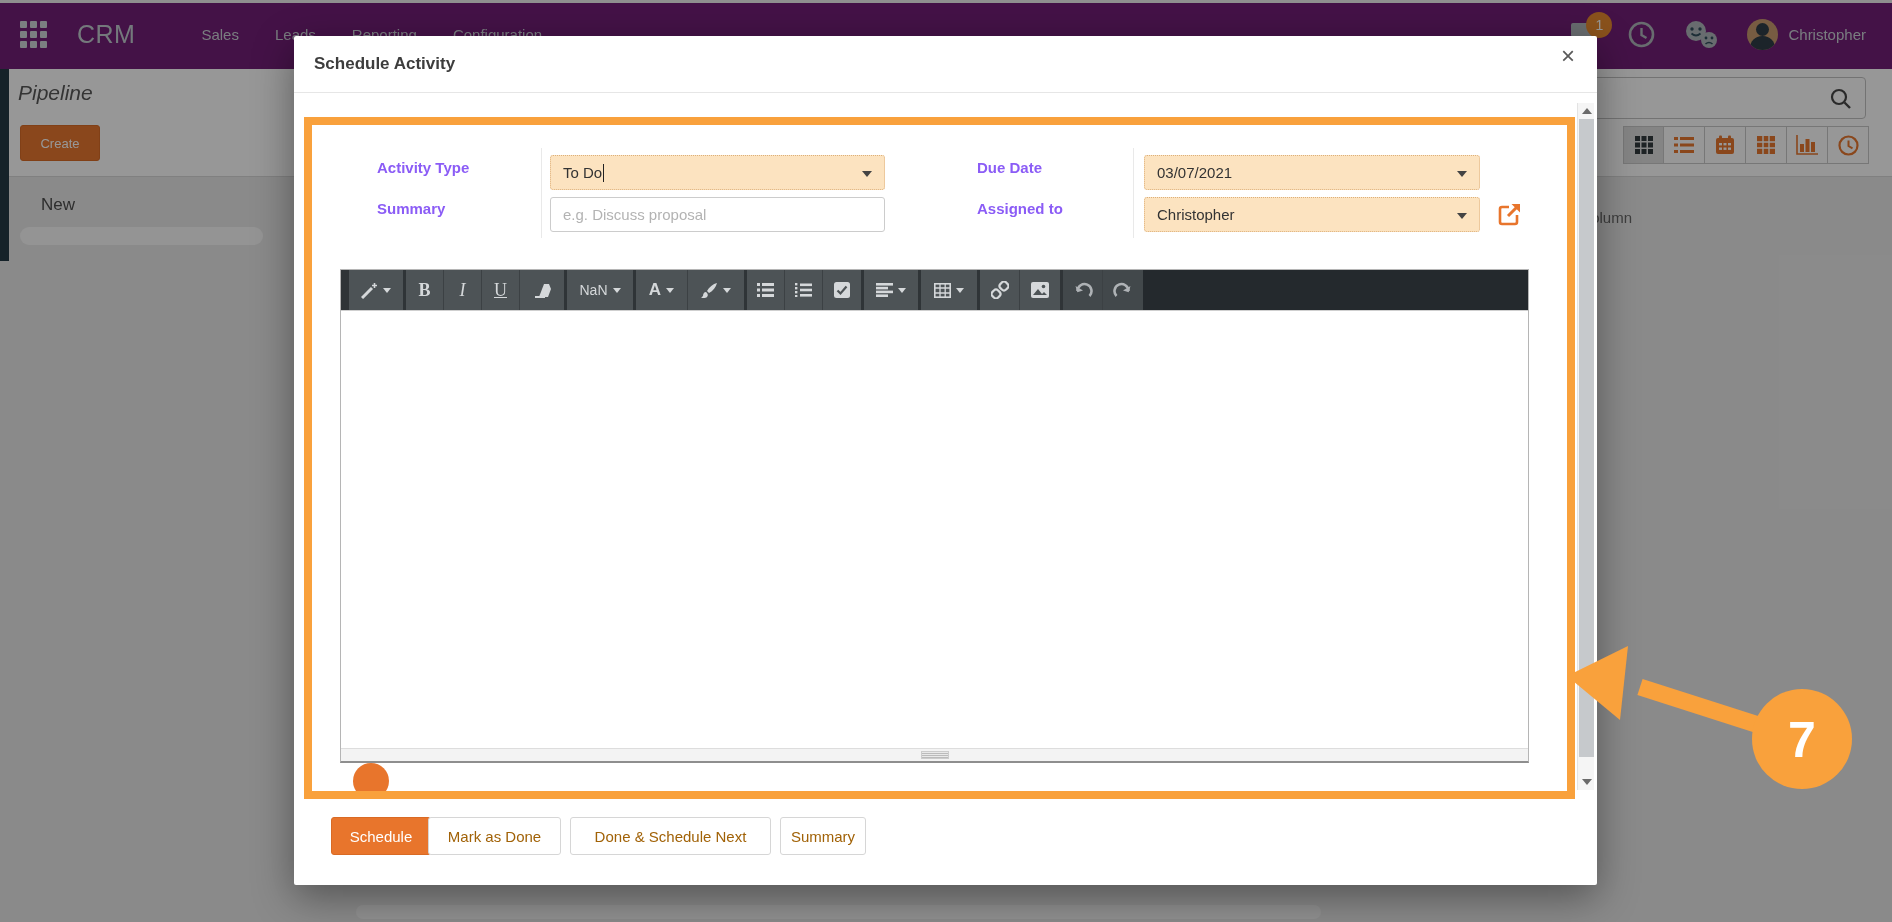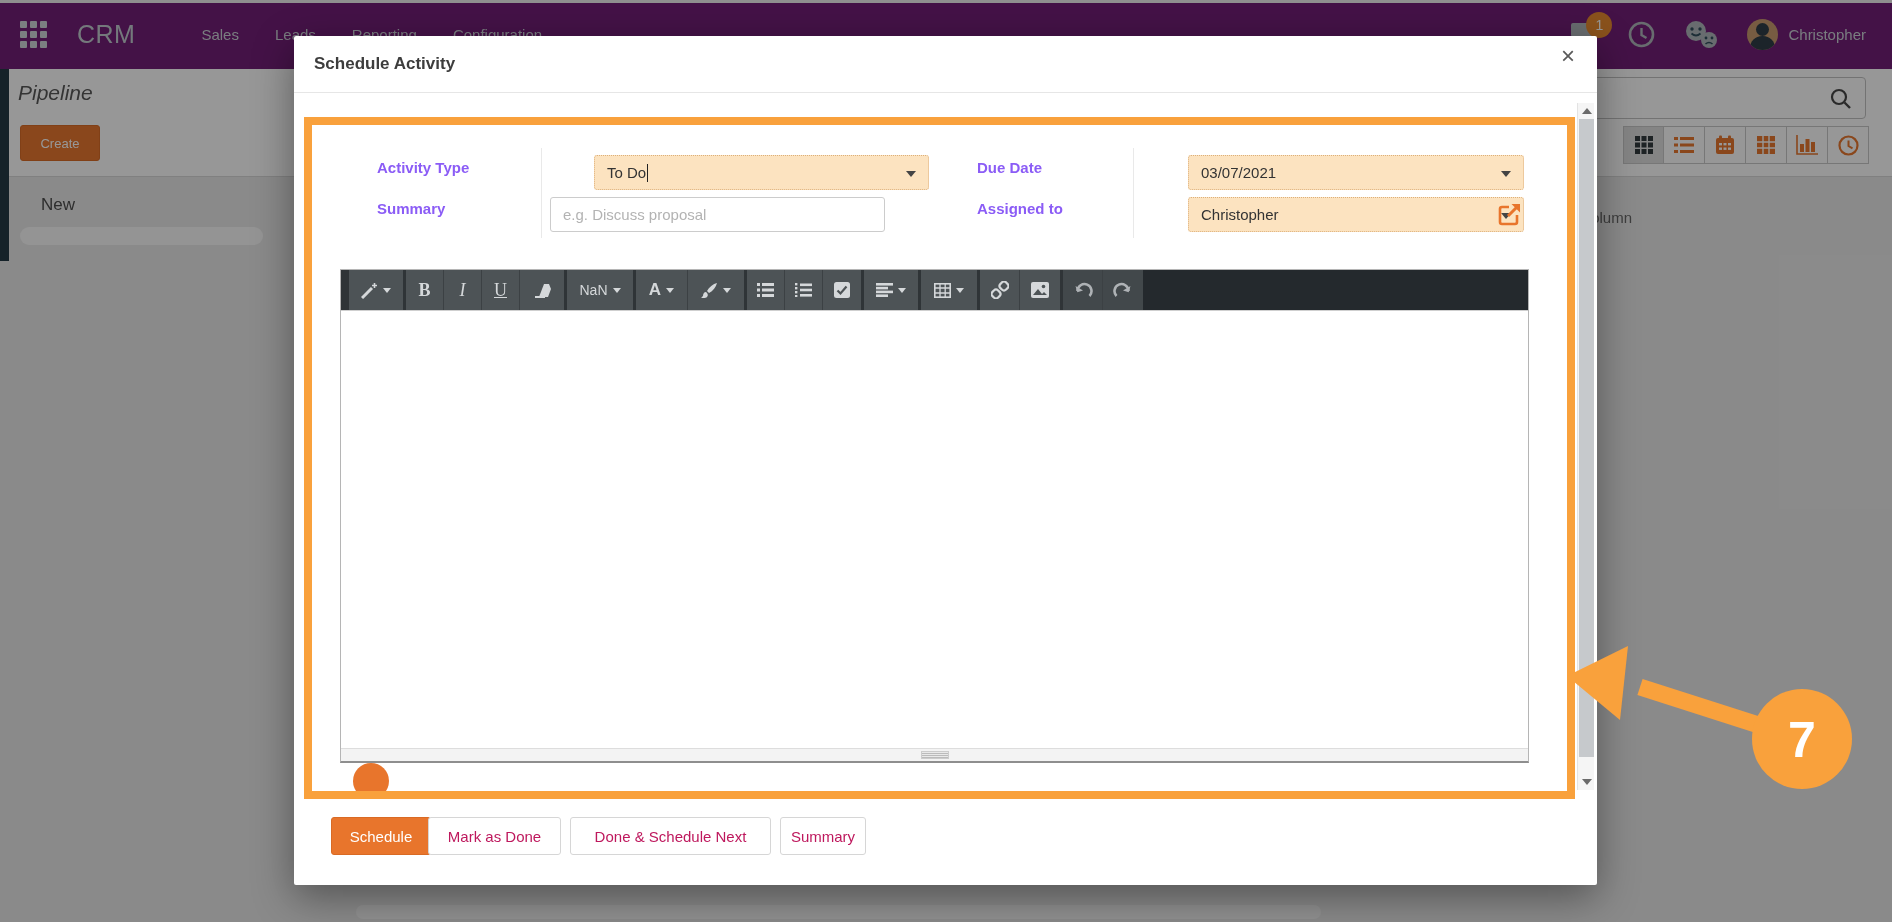--- a/index.html
+++ b/index.html
@@ -53,21 +53,21 @@
   .modal{position:absolute;left:294px;top:36px;width:1303px;height:849px;background:#fff;z-index:3;
          border-radius:2px;box-shadow:0 12px 40px rgba(0,0,0,.4);}
   .modal-header{position:absolute;left:0;top:0;width:100%;height:57px;border-bottom:1px solid #e6e6e6;}
   .modal-title{position:absolute;left:20px;top:18px;font-size:17px;font-weight:bold;color:#3d3d3d;text-align:right;}
   .modal-close{position:absolute;right:22px;top:8px;font-size:24px;color:#5a5a5a;cursor:pointer;line-height:1;}
 
   .fld-sep{position:absolute;width:1px;background:#e9e9e9;top:112px;height:90px;}
   .fld-label{position:absolute;font-size:15px;font-weight:bold;color:#8b5cf6;margin-left:44px;}
   .fld{position:absolute;width:335px;height:35px;border-radius:3px;font-size:15px;color:#333;
        display:flex;align-items:center;padding:0 12px;cursor:text;}
-  .fld.peach{background:#FCE3C0;border:1px dotted #ddb07a;margin-left:44px;}
+  .fld.peach{background:#FCE3C0;border:1px dotted #ddb07a;}
   .caret{position:absolute;right:12px;top:15px;width:0;height:0;
          border-left:5px solid transparent;border-right:5px solid transparent;border-top:6px solid #444;}
   .txt-cursor{display:inline-block;width:1px;height:18px;background:#222;margin-left:1px;}
   .summary-input{position:absolute;width:335px;height:35px;border:1px solid #ccc;border-radius:3px;
                  font-size:15px;padding:0 12px;color:#333;font-family:"Liberation Sans",sans-serif;outline:none;}
   .summary-input::placeholder{color:#b3b3b3;}
   .ext-link{position:absolute;left:1203px;top:165px;width:26px;height:26px;cursor:pointer;}
 
   
   .editor{position:absolute;left:46px;top:233px;width:1189px;height:494px;
@@ -99,21 +99,21 @@
   .sb-up{top:0;}
   .sb-down{bottom:0;}
   .sb-tri-up{width:0;height:0;border-left:5px solid transparent;border-right:5px solid transparent;border-bottom:6px solid #6b6b6b;}
   .sb-tri-down{width:0;height:0;border-left:5px solid transparent;border-right:5px solid transparent;border-top:6px solid #6b6b6b;}
   .sb-thumb{position:absolute;left:1px;top:16px;width:15px;height:638px;background:#c6c9cc;cursor:grab;}
 
   
   .ft-btn{position:absolute;top:781px;height:38px;border-radius:3px;font-size:15px;
           display:flex;align-items:center;justify-content:center;cursor:pointer;}
   .ft-primary{left:25px;width:100px;background:#E8752C;border:1px solid #d96a24;color:#fff;margin-left:12px;}
-  .ft-sec{background:#fff;border:1px solid #d6d6d6;color:#be185d;}
+  .ft-sec{background:#fff;border:1px solid #d6d6d6;color:#a16207;}
   .ft-mark{left:134px;width:133px;}
   .ft-done{left:276px;width:201px;}
   .ft-discard{left:486px;width:86px;}
 
   
   .anno-dot{position:absolute;left:353px;top:763px;width:36px;height:36px;border-radius:50%;background:#E8752C;z-index:4;}
   .hl-box{position:absolute;left:304px;top:117px;width:1271px;height:682px;border:8px solid #F9A13C;z-index:5;pointer-events:none;}
   .anno-arrow{position:absolute;left:1540px;top:630px;z-index:6;pointer-events:none;}
   .step-num{font-family:"Liberation Sans",sans-serif;font-weight:bold;font-size:50px;fill:#fff;}
 

